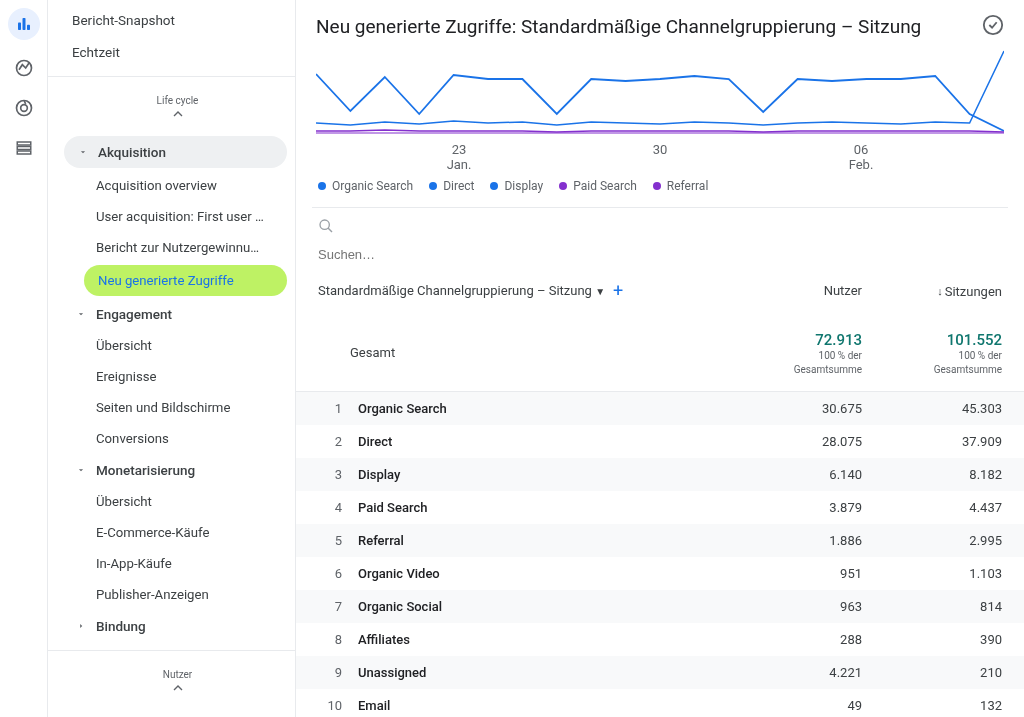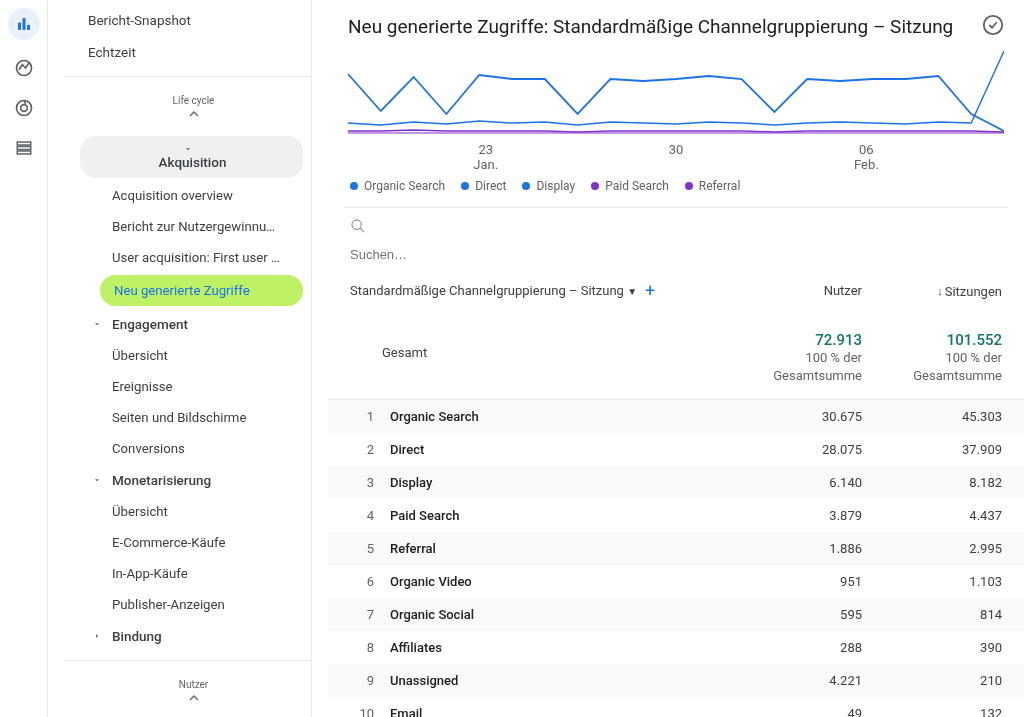--- a/index.html
+++ b/index.html
@@ -1,25 +1,25 @@
 <!DOCTYPE html>
 <html><head>
 <meta charset="utf-8">
 <style>
   * { box-sizing: border-box; margin: 0; padding: 0; }
   body { font-family: 'Google Sans', Roboto, Arial, sans-serif; font-size: 13px; color: #3c4043; background: #fff; width: 1024px; height: 717px; overflow: hidden; }
-  .app { display: flex; height: 100%; gap: 16px; }
+  .app { display: flex; height: 100%; }
   .iconrail { width: 48px; border-right: 1px solid #e8eaed; display: flex; flex-direction: column; align-items: center; padding-top: 8px; gap: 16px; }
   .iconrail .rail-icon { width: 24px; height: 24px; display: flex; align-items: center; justify-content: center; color: #5f6368; cursor: pointer; }
   .iconrail .rail-icon.active { background: #e8f0fe; border-radius: 50%; width: 32px; height: 32px; color: #1a73e8; }
   .sidebar { width: 248px; border-right: 1px solid #e8eaed; padding-top: 4px; overflow-y: auto; }
   .side-item { padding: 8px 12px 8px 24px; cursor: pointer; color: #3c4043; font-size: 13.5px; display: flex; align-items: center; }
   .side-section { padding: 10px 12px 10px 24px; color: #5f6368; font-size: 10px; display: flex; align-items: center; justify-content: center; cursor: pointer; flex-direction: column; }
   .side-group { padding: 8px 12px 8px 28px; color: #3c4043; font-size: 13.5px; display: flex; align-items: center; cursor: pointer; font-weight: 500; }
-  .side-group.selected { background: #eef0f2; border-radius: 16px; margin: 2px 8px 2px 16px; padding-left: 14px; flex-direction: column; }
+  .side-group.selected { background: #eef0f2; border-radius: 16px; margin: 2px 8px 2px 16px; padding-left: 14px; }
   .side-sub { padding: 8px 12px 8px 48px; color: #3c4043; font-size: 13.2px; cursor: pointer; white-space: nowrap; overflow: hidden; text-overflow: ellipsis; }
   .side-sub.active { color: #1a73e8; background: #bef264; border-radius: 16px; margin: 2px 8px 2px 36px; padding-left: 14px; }
   .side-divider { border-top: 1px solid #e8eaed; margin: 8px 0; }
   .caret { margin-right: 10px; color: #5f6368; display: inline-flex; }
   .chev { color: #5f6368; }
   .main { flex: 1; display: flex; flex-direction: column; overflow: hidden; }
   .title-row { padding: 14px 20px 10px 20px; display: flex; align-items: center; justify-content: space-between; }
   .title-row h1 { font-size: 19px; font-weight: 400; color: #202124; }
   .check-icon { color: #5f6368; }
   .chart-area { height: 120px; padding: 0 20px; position: relative; }
@@ -34,21 +34,21 @@
   .search-row input { border: none; outline: none; font-size: 13px; flex: 1; color: #3c4043; }
   .table-header { display: flex; padding: 8px 22px 20px 22px; align-items: center; }
   .dim-col { flex: 1; display: flex; align-items: center; gap: 8px; color: #3c4043; font-size: 13px; }
   .plus-btn { color: #1a73e8; font-size: 18px; font-weight: 400; cursor: pointer; }
   .metric-col { width: 140px; text-align: right; font-size: 13px; color: #3c4043; }
   .metric-col .sort { display: inline-flex; align-items: center; gap: 2px; }
   .totals-row { display: flex; padding: 10px 22px 14px 22px; align-items: flex-start; border-bottom: 1px solid #e8eaed; }
   .totals-row .dim-col { font-size: 13px; color: #3c4043; padding-left: 32px; font-weight: 400; padding-top: 14px; }
   .total-cell { width: 140px; text-align: right; }
   .total-cell .big { font-size: 15px; font-weight: 500; color: #0f766e; }
-  .total-cell .small { font-size: 13px; color: #5f6368; line-height: 1.4; }
+  .total-cell .small { font-size: 10px; color: #5f6368; line-height: 1.4; }
   .data-rows { overflow-y: auto; }
   .data-row { display: flex; padding: 9px 22px; align-items: center; font-size: 13px; }
   .data-row:nth-child(odd) { background: #f8f9fa; }
   .row-num { width: 24px; color: #5f6368; text-align: right; margin-right: 16px; }
   .row-label { flex: 1; font-weight: 500; color: #202124; }
   .row-metric { width: 140px; text-align: right; color: #3c4043; }
 </style>
 </head>
 <body>
 
@@ -95,22 +95,22 @@
       </div>
       <div class="side-group selected">
         <span class="caret">
           <svg width="10" height="10" viewBox="0 0 24 24" fill="currentColor">
             <path d="M7 10l5 5 5-5z"></path>
           </svg>
         </span>
         <span>Akquisition</span>
       </div>
       <div class="side-sub">Acquisition overview</div>
+      <div class="side-sub">User acquisition: First user …</div>
       <div class="side-sub">Bericht zur Nutzergewinnu…</div>
-      <div class="side-sub">User acquisition: First user …</div>
       <div class="side-sub active">Neu generierte Zugriffe</div>
       <div class="side-group">
         <span class="caret">
           <svg width="10" height="10" viewBox="0 0 24 24" fill="currentColor">
             <path d="M7 10l5 5 5-5z"></path>
           </svg>
         </span>
         <span>Engagement</span>
       </div>
       <div class="side-sub">Übersicht</div>
@@ -284,21 +284,21 @@
         </div>
         <div class="data-row">
           <div class="row-num">6</div>
           <div class="row-label">Organic Video</div>
           <div class="row-metric">951</div>
           <div class="row-metric">1.103</div>
         </div>
         <div class="data-row">
           <div class="row-num">7</div>
           <div class="row-label">Organic Social</div>
-          <div class="row-metric">595</div>
+          <div class="row-metric">963</div>
           <div class="row-metric">814</div>
         </div>
         <div class="data-row">
           <div class="row-num">8</div>
           <div class="row-label">Affiliates</div>
           <div class="row-metric">288</div>
           <div class="row-metric">390</div>
         </div>
         <div class="data-row">
           <div class="row-num">9</div>

